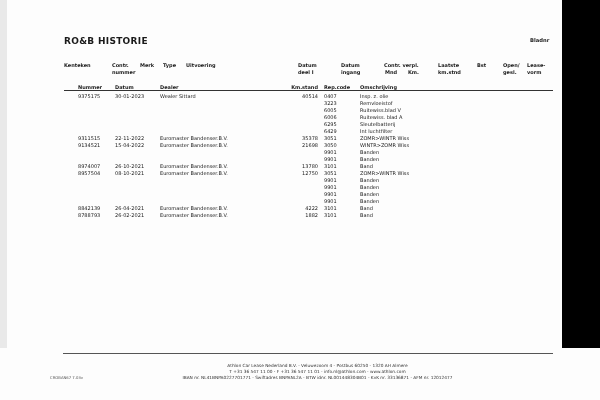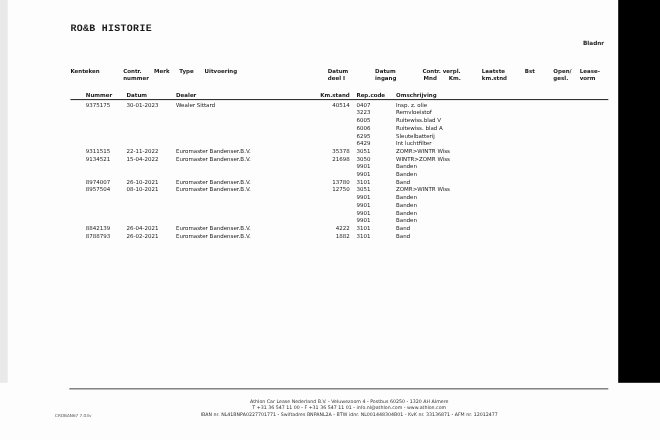--- a/index.html
+++ b/index.html
@@ -15,25 +15,24 @@
     position: absolute; left: 0; top: 0;
     width: 7px; height: 348px;
     background: #e9e9e9;
   }
   .black-strip {
     position: absolute; left: 562px; top: 0;
     width: 38px; height: 348px;
     background: #000;
   }
   .title {
-    position: absolute; left: 64px; top: 21px;
+    position: absolute; left: 64px; top: 36px;
     margin: 0;
     font-size: 9px; font-weight: bold; letter-spacing: 0.3px;
     white-space: nowrap;
-    font-family: Liberation Mono, monospace;
   }
   .bladnr {
     position: absolute; left: 530px; top: 37px;
     font-size: 5.2px; font-weight: bold;
     white-space: nowrap;
   }
   .chdr {
     position: absolute; top: 62px;
     font-size: 5px; font-weight: bold;
     line-height: 7px;

